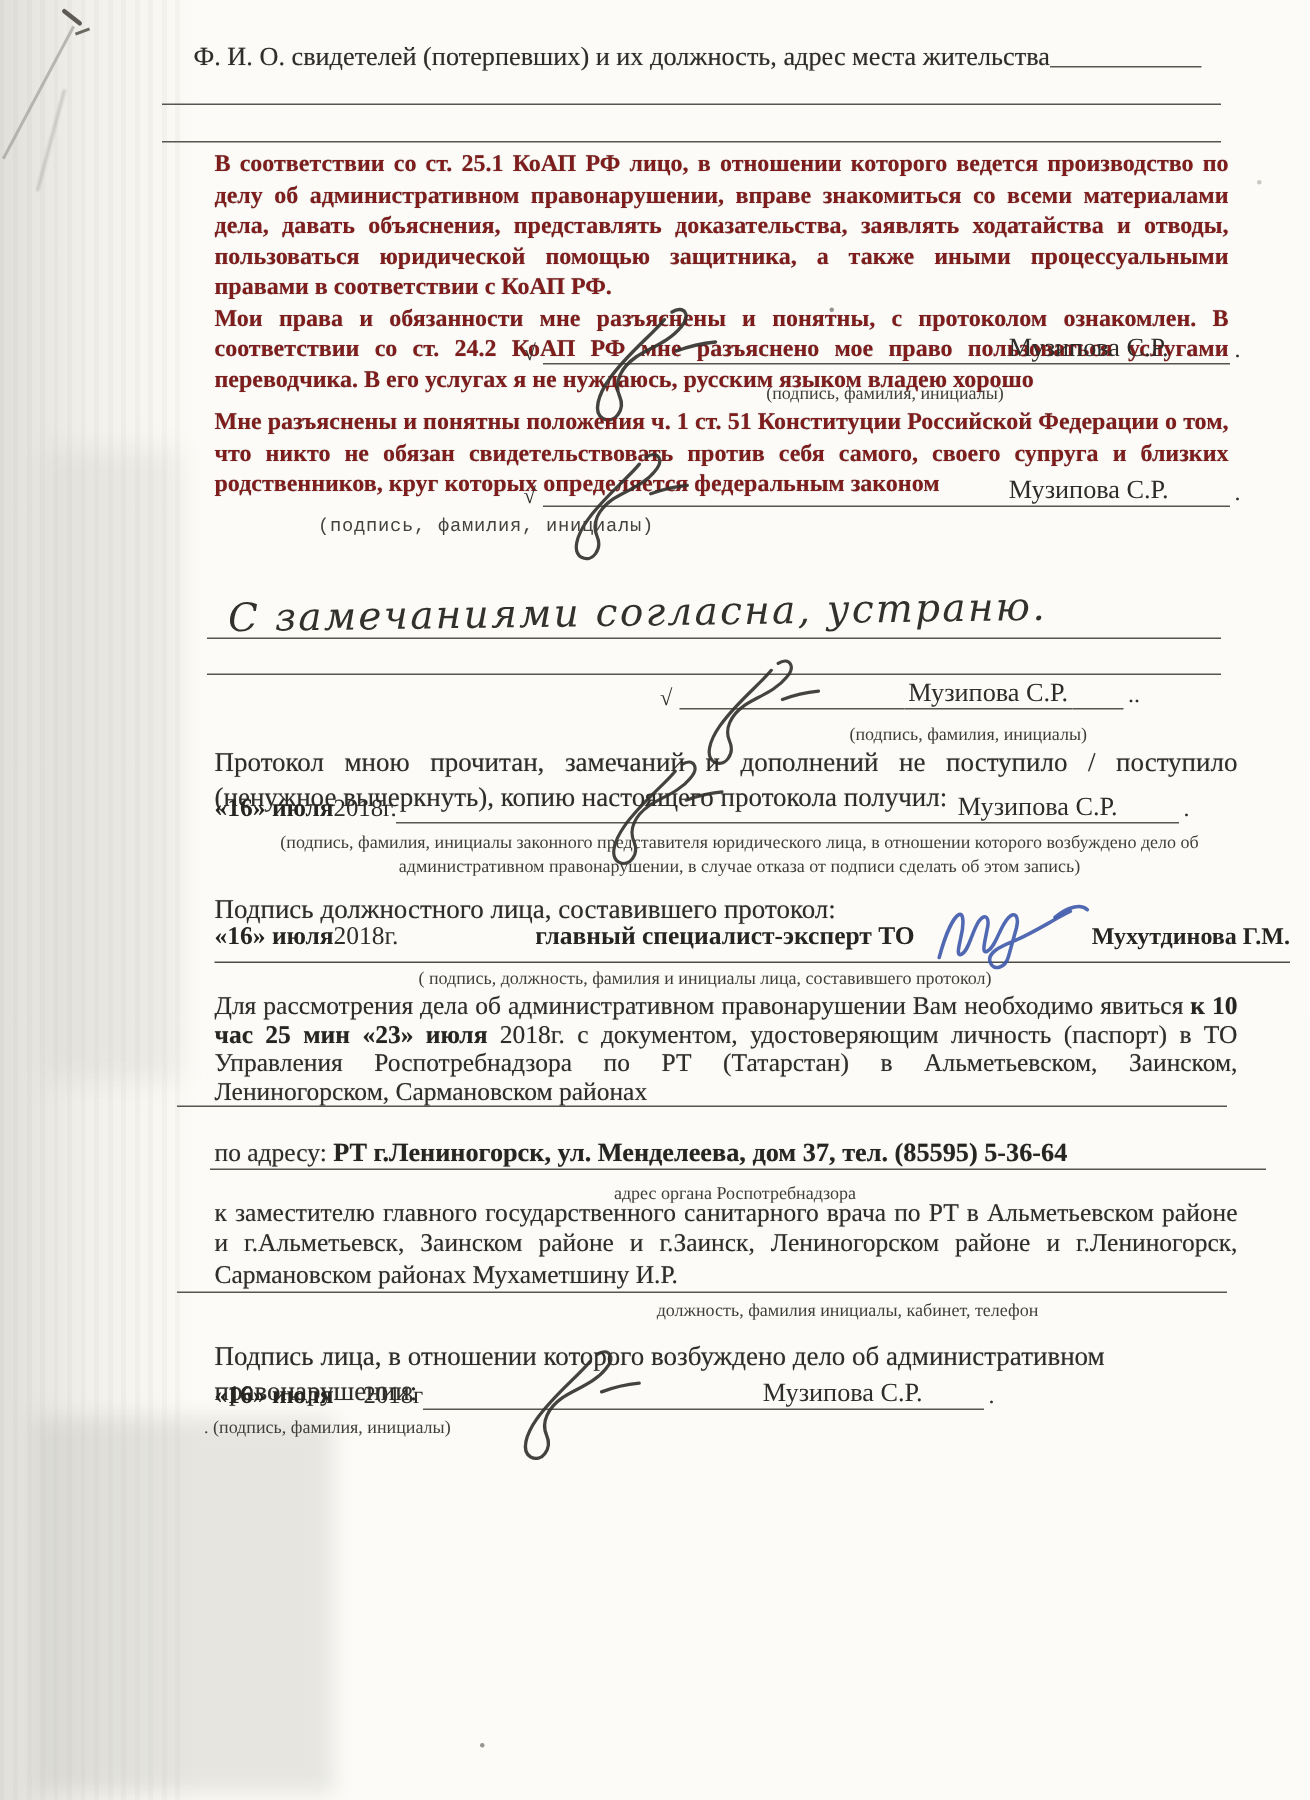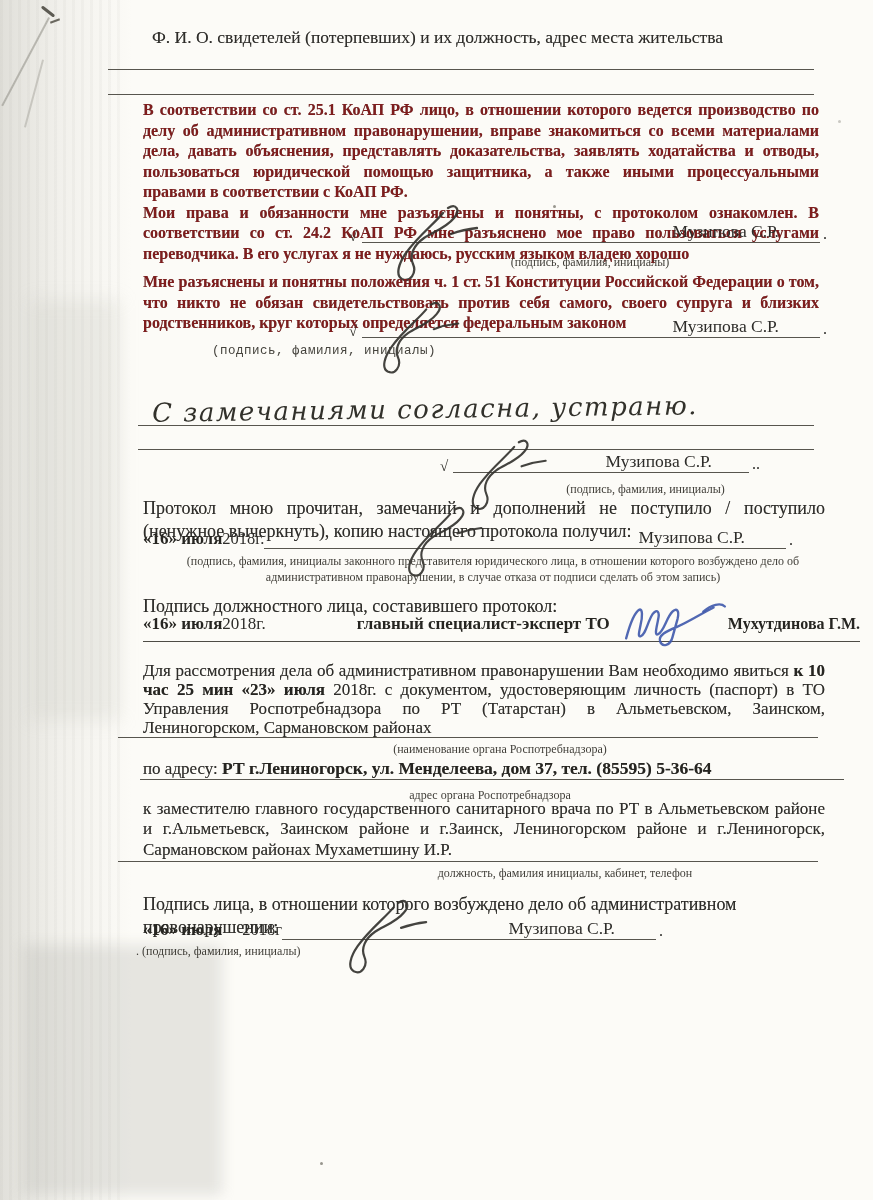--- a/index.html
+++ b/index.html
@@ -60,21 +60,21 @@
   <div class="abs band2"></div>
   <div class="abs band3"></div>
   <div class="abs fold"></div>
   <div class="abs fold2"></div>
   <div class="abs tick"></div>
   <div class="abs tick2"></div>
   <div class="abs speck" style="left:553px;top:205px;"></div>
   <div class="abs speck" style="left:320px;top:1162px;"></div>
   <div class="abs speck" style="left:838px;top:120px;opacity:0.35;"></div>
 
-  <div class="abs" style="left:152px;top:26px;width:672px;display:flex;align-items:flex-start;flex-direction:column;">
+  <div class="abs" style="left:129px;top:26px;width:672px;display:flex;align-items:center;">
     <span class="para" style="font-size:17.5px;white-space:nowrap;">Ф. И. О. свидетелей (потерпевших) и их должность, адрес места жительства</span>
     <div class="line"></div>
   </div>
   <div class="abs rule" style="left:108px;top:69px;width:706px;"></div>
   <div class="abs rule" style="left:108px;top:94px;width:706px;"></div>
 
   <div class="abs" style="left:143px;top:100px;width:676px;">
     <p class="boldpara j">В соответствии со ст. 25.1 КоАП РФ лицо,  в   отношении   которого  ведется  производство  по  делу  об административном  правонарушении,    вправе  знакомиться  со  всеми  материалами  дела,      давать объяснения,  представлять   доказательства,   заявлять ходатайства  и  отводы, пользоваться   юридической помощью  защитника, а также иными   процессуальными  правами  в  соответствии   с  КоАП РФ.</p>
     <p class="boldpara j">Мои  права  и  обязанности  мне  разъяснены  и понятны, с протоколом ознакомлен. В соответствии со ст. 24.2 КоАП РФ мне разъяснено мое право пользоваться услугами переводчика. В его услугах я не нуждаюсь, русским языком владею хорошо</p>
   </div>
@@ -146,24 +146,24 @@
     <span class="yr" style="white-space:nowrap;"> 2018г.</span>
     <div class="sp"></div>
     <span class="b" style="font-size:17px;white-space:nowrap;">главный специалист-эксперт  ТО</span>
     <div style="width:118px;"></div>
     <span class="b" style="font-size:16px;white-space:nowrap;">Мухутдинова Г.М.</span>
     <svg class="sigsvg" style="left:478px;top:-15px;" width="108" height="52" viewBox="0 0 105 50">
       <path d="M5,38 C9,23 14,12 18,10 C21,9 21,17 19,25 C18,30 16,37 19,36 C24,35 26,21 31,14 C35,9 38,12 36,20 C35,26 32,36 36,34 C42,31 44,18 50,12 C54,8 57,11 55,19 L50,37 C48,45 40,47 38,41 C36,35 44,31 54,27 C66,22 78,14 90,8" fill="none" stroke="#3e58ab" stroke-width="2.3" stroke-linecap="round" opacity="0.9"></path>
       <path d="M80,12 C88,5 97,3 101,7" fill="none" stroke="#3e58ab" stroke-width="2.3" stroke-linecap="round" opacity="0.9"></path>
     </svg>
   </div>
+  <div class="abs cap" style="left:245px;top:645px;width:450px;">( подпись, должность, фамилия и инициалы лица, составившего протокол)</div>
 
   <p class="abs para j" style="left:143px;top:661px;width:682px;line-height:19px;"><span>Для рассмотрения дела об административном правонарушении   Вам  необходимо явиться  </span><span class="b">к 10 час 25 мин «23» июля </span><span>2018г. с документом,   удостоверяющим личность (паспорт) в ТО Управления  Роспотребнадзора по РТ (Татарстан) в Альметьевском, Заинском, Лениногорском, Сармановском  районах</span></p>
   <div class="abs rule" style="left:118px;top:737px;width:700px;"></div>
-  <div class="abs cap" style="left:280px;top:742px;width:440px;">(наименование органа Роспотребнадзора)</div>
 
   <p class="abs para" style="left:143px;top:757px;width:700px;"><span>по адресу: </span><span class="b" style="font-size:17.5px;">РТ г.Лениногорск, ул. Менделеева, дом 37, тел. (85595) 5-36-64</span></p>
   <div class="abs rule" style="left:140px;top:779px;width:704px;"></div>
   <div class="abs cap" style="left:290px;top:788px;width:400px;">адрес органа Роспотребнадзора</div>
 
   <p class="abs para j" style="left:143px;top:799px;width:682px;line-height:20.3px;">к заместителю главного государственного санитарного врача по РТ в  Альметьевском районе и г.Альметьевск,  Заинском  районе  и  г.Заинск,  Лениногорском  районе  и  г.Лениногорск, Сармановском районах Мухаметшину И.Р.</p>
   <div class="abs rule" style="left:118px;top:861px;width:700px;"></div>
   <div class="abs cap" style="left:390px;top:866px;width:350px;">должность, фамилия инициалы, кабинет, телефон</div>
 
   <p class="abs para" style="left:143px;top:893px;font-size:18px;">Подпись лица, в отношении которого возбуждено дело об административном правонарушении:</p>

